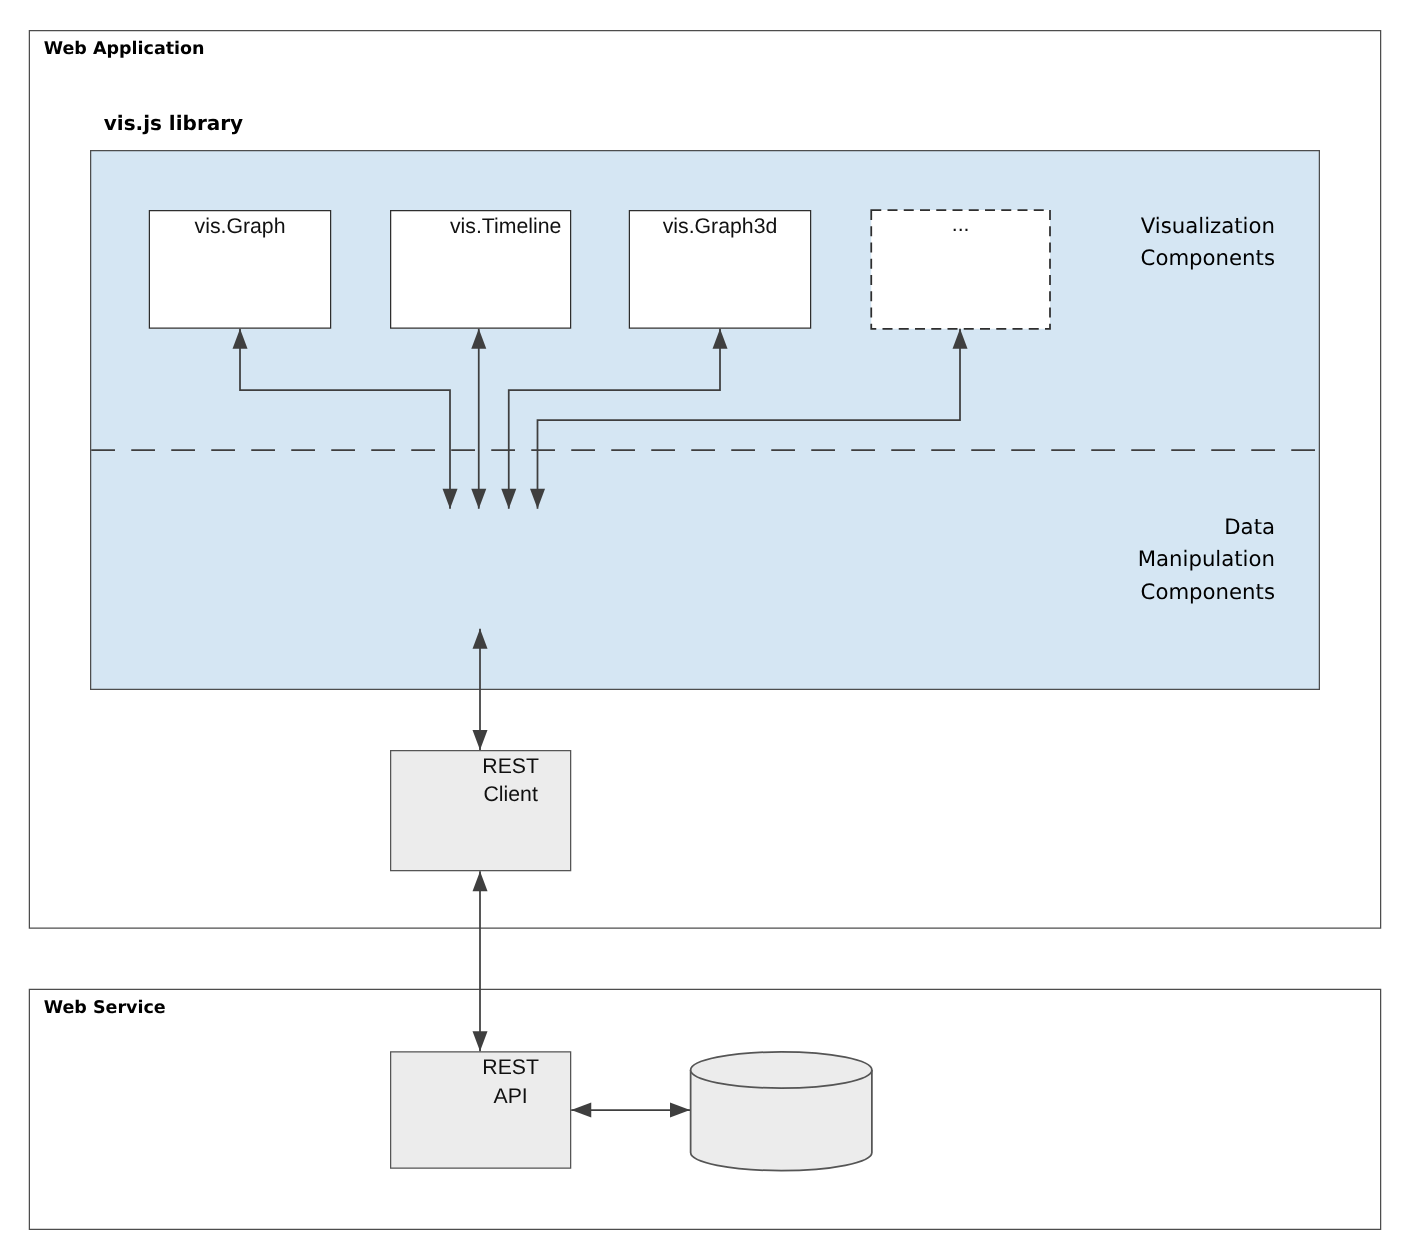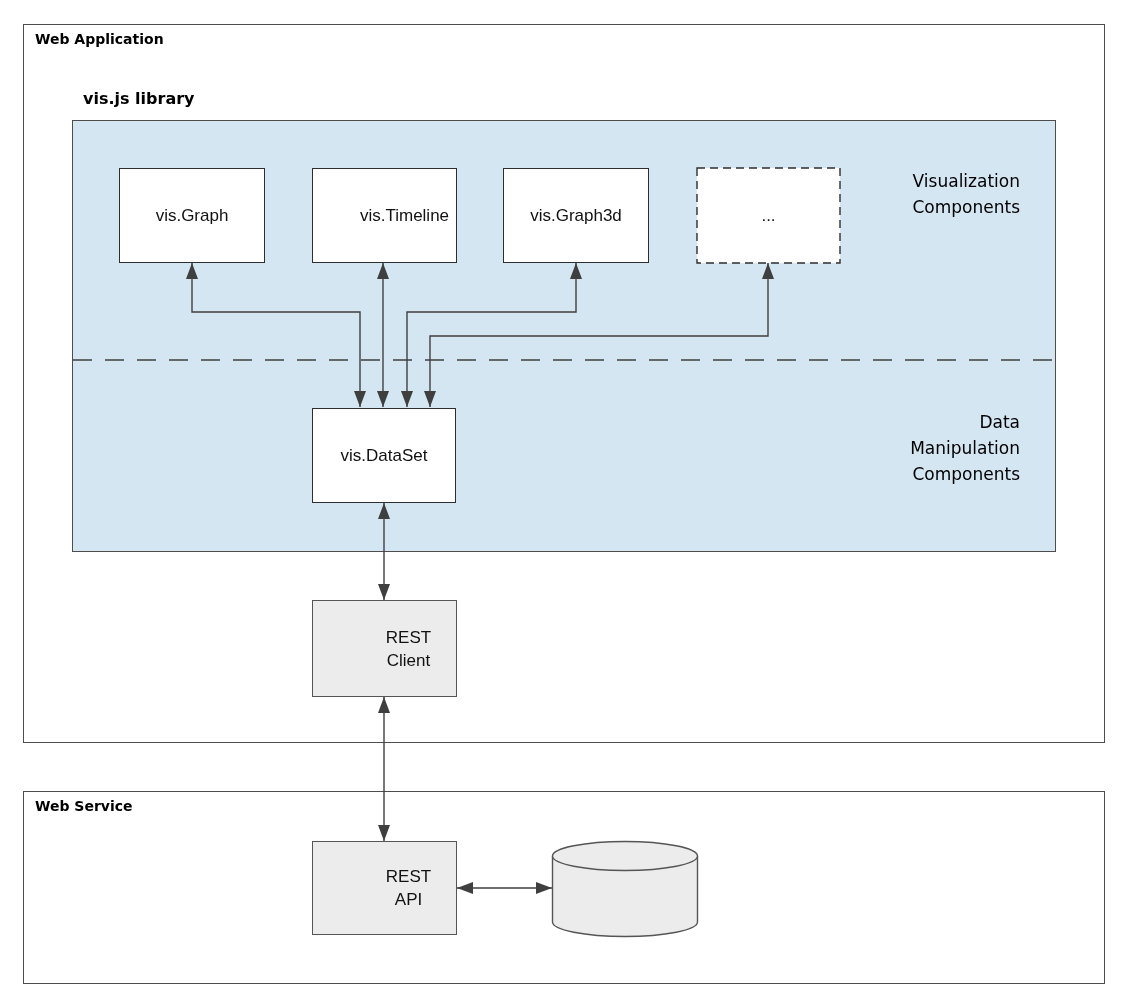--- a/index.html
+++ b/index.html
@@ -33,21 +33,21 @@
   .library-panel{
     position:absolute;
     left:72px;top:120px;width:984px;height:432px;
     background:var(--library_fill);
     border:1px solid var(--panel_border);
     box-sizing:border-box;
   }
   .node{
     position:absolute;
     display:flex;
-    align-items:center;
+    align-items:flex-start;
     justify-content:center;
     text-align:center;
     box-sizing:border-box;
     font-size:17px;
     color:#111111;
     line-height:23px;
     border:1px solid var(--node_border);
   }
   .node.white{ background:var(--box_fill); }
   .node.gray{ background:var(--gray_fill); border-color:var(--gray_border);padding-left:48px; }
@@ -102,23 +102,20 @@
   <div class="side-label" style="top:168px;">
     <span class="preline">Visualization
 Components</span>
   </div>
   <div class="side-label" style="top:409px;">
     <span class="preline">Data
 Manipulation
 Components</span>
   </div>
 
-  <div class="node white" style="left:312px;top:408px;width:144px;height:95px;">
-    <span>vis.DataSet</span>
-  </div>
 
   <div class="node gray" style="left:312px;top:600px;width:145px;height:97px;">
     <span class="preline">REST
 Client</span>
   </div>
 
   <div class="panel" style="left:23px;top:791px;width:1082px;height:193px;"></div>
   <div class="panel-title" style="left:35px;top:798px;">Web Service</div>
 
   <div class="node gray" style="left:312px;top:841px;width:145px;height:94px;">

